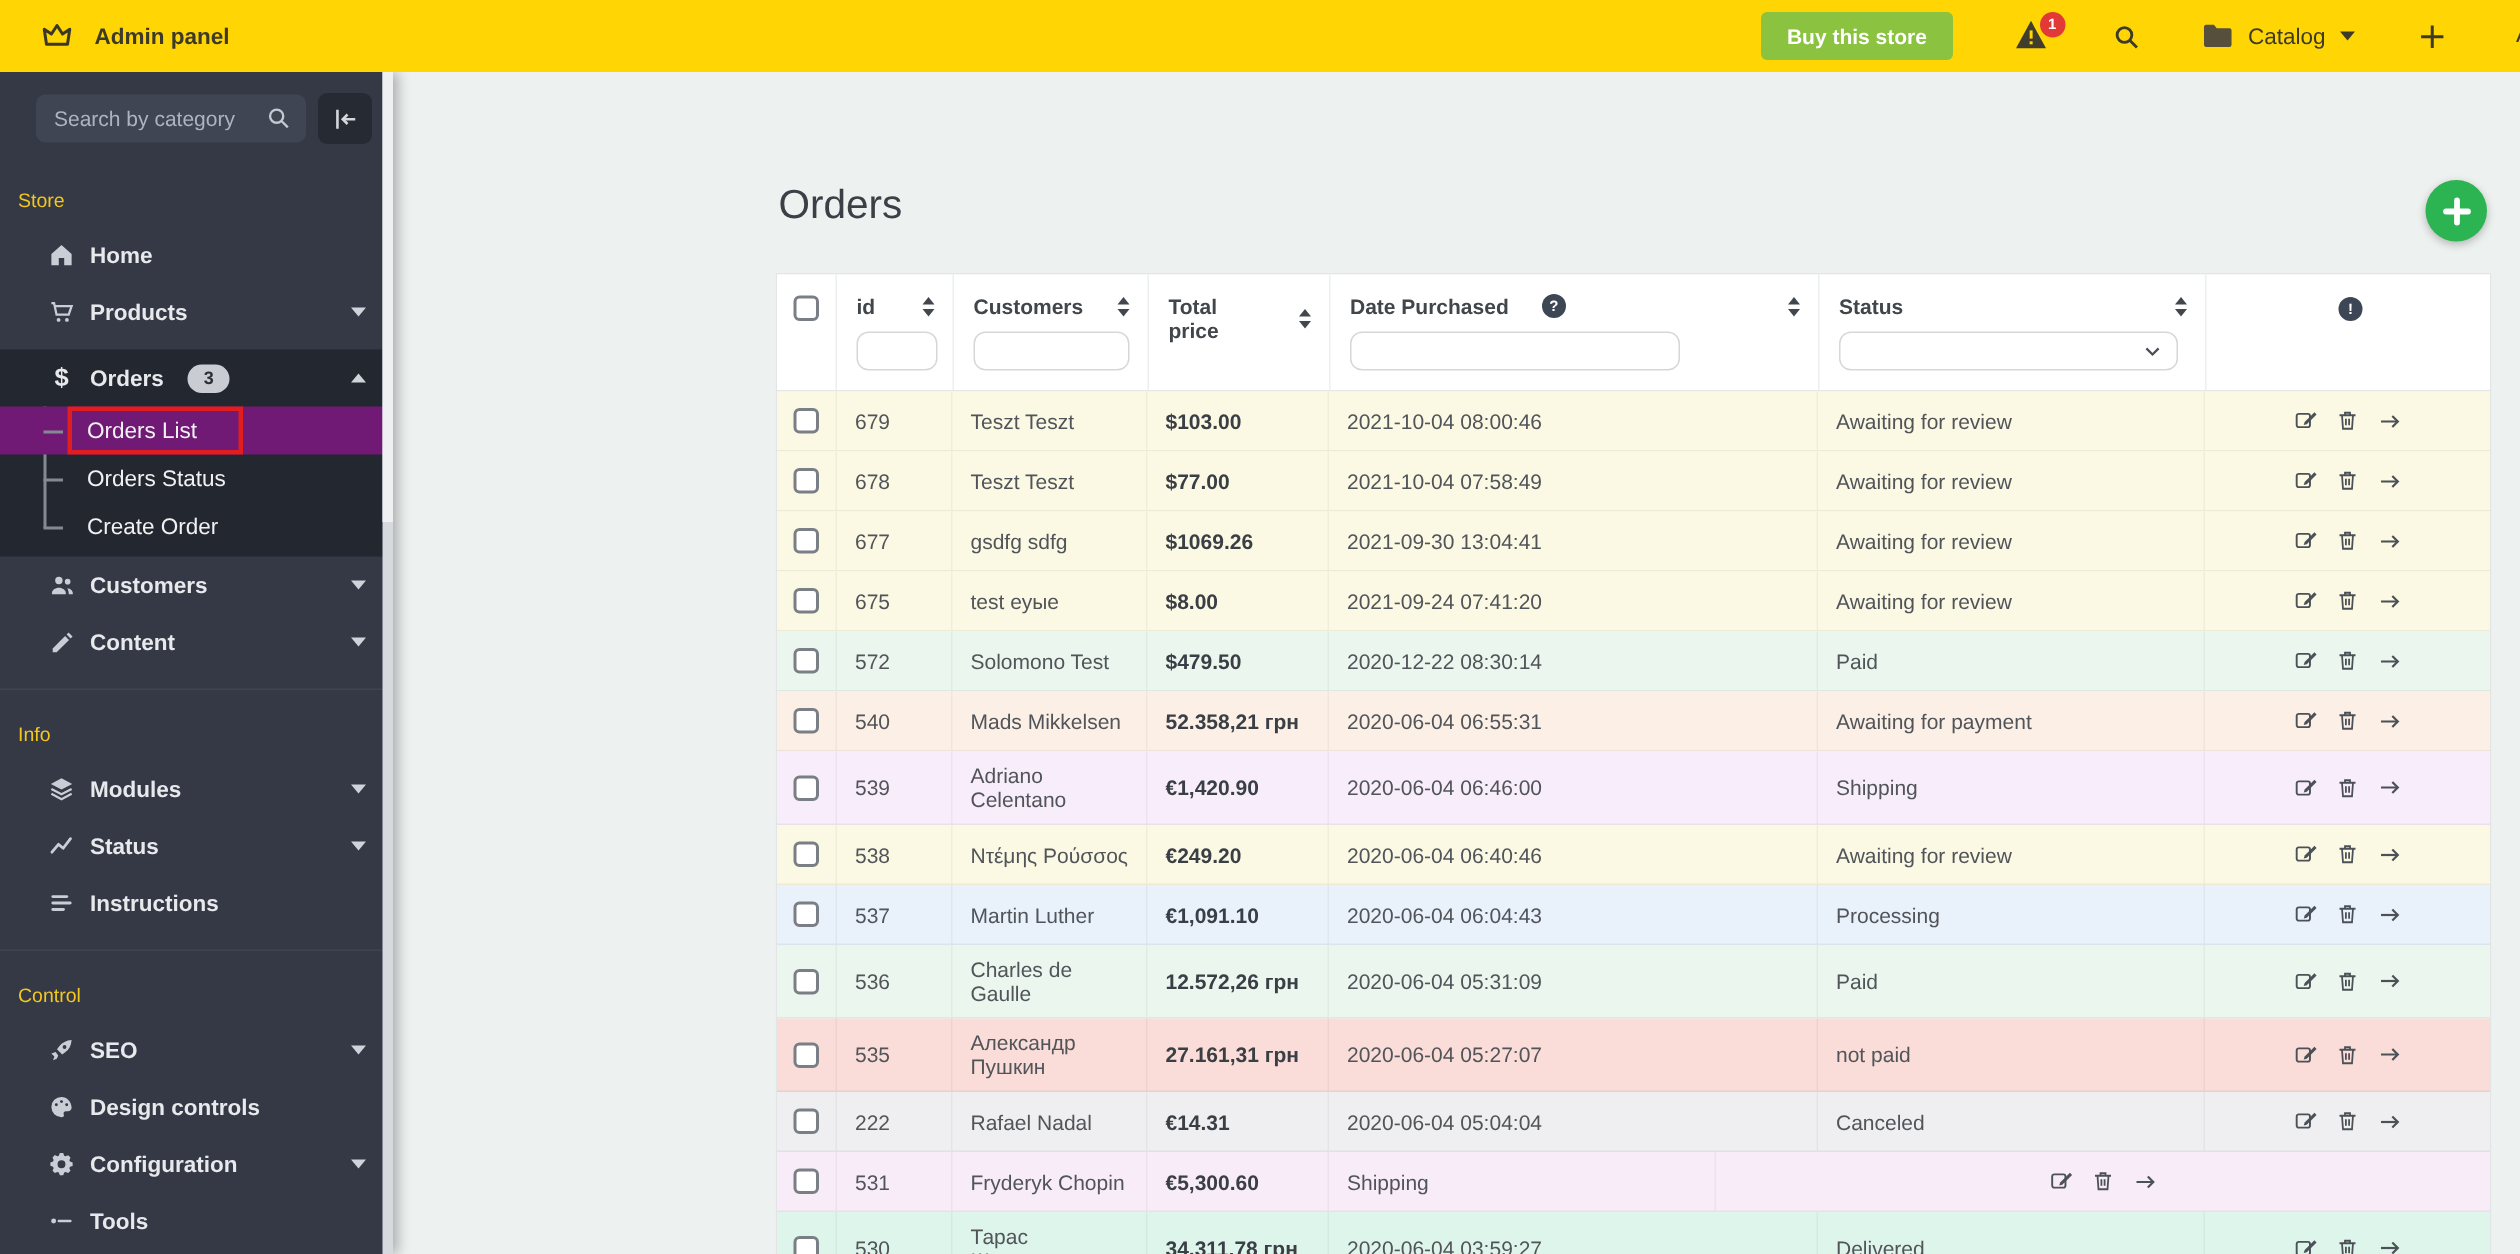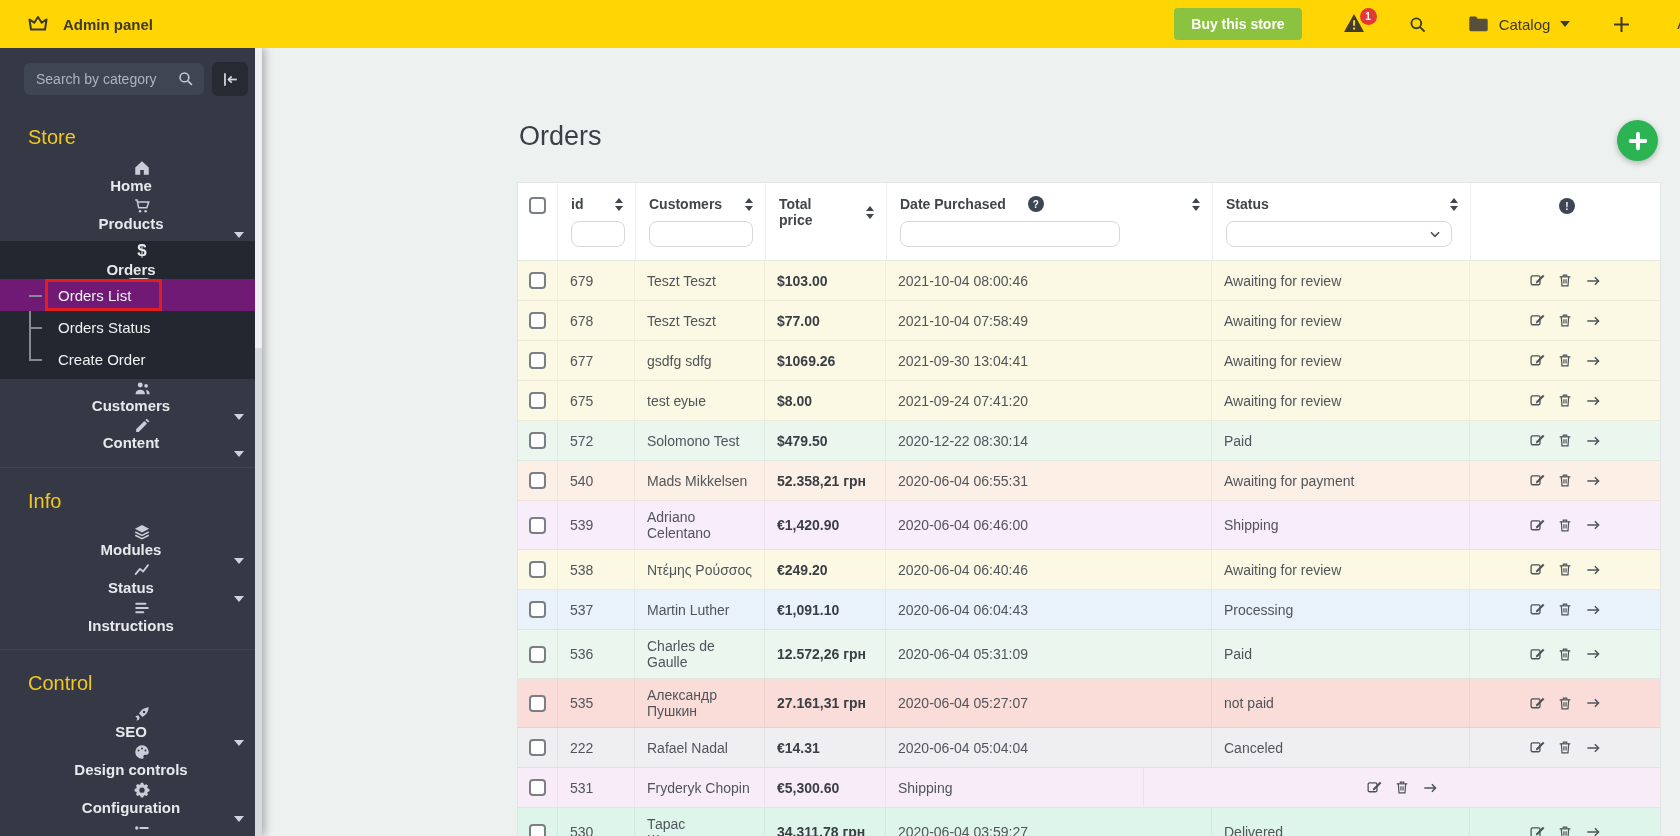--- a/index.html
+++ b/index.html
@@ -35,22 +35,22 @@
   .search-box input { width:100%; height:32px; background:#3f4553; border:none; border-radius:6px;
                       color:#e6e8ec; font-size:14px; padding:0 34px 0 12px; outline:none;
                       font-family:"Liberation Sans",sans-serif; }
   .search-box input::placeholder { color:#aeb3bd; }
   .search-box .mag { position:absolute; right:10px; top:7px; color:#c4c8d0; }
   .collapse-btn { width:36px; height:34px; background:#262a33; border-radius:6px; display:flex;
                   align-items:center; justify-content:center; color:#d4d7dd; cursor:pointer; flex:0 0 36px; }
 
   .sb-section { padding-top:10px; }
   .sb-section + .sb-section { border-top:1px solid #3f4450; margin-top:12px; padding-top:14px; }
-  .sb-section-label { color:#f2c71f; font-size:20px; padding:8px 0 10px 28px; }
-  .sb-item { height:38px; display:flex; align-items:center; cursor:pointer; position:relative;flex-direction:column; }
+  .sb-section-label { color:#f2c71f; font-size:13px; padding:8px 0 10px 12px; }
+  .sb-item { height:38px; display:flex; align-items:center; cursor:pointer; position:relative; }
   .sb-ico { width:22px; margin-left:30px; margin-right:8px; display:flex; align-items:center;
             justify-content:center; color:#c9cdd5; font-size:16px; font-weight:bold; }
   .sb-label { color:#e7e9ec; font-size:15px; font-weight:600; }
   .sb-badge { margin-left:16px; min-width:28px; height:19px; padding:0 7px; border-radius:10px;
               background:#c9cdd3; color:#2c3036; font-size:12px; font-weight:bold;
               display:flex; align-items:center; justify-content:center; }
   .sb-chev { margin-left:auto; margin-right:18px; width:0; height:0;
              border-left:5px solid transparent; border-right:5px solid transparent; }
   .sb-chev.down { border-top:6px solid #cfd3da; }
   .sb-chev.up { border-bottom:6px solid #cfd3da; }

